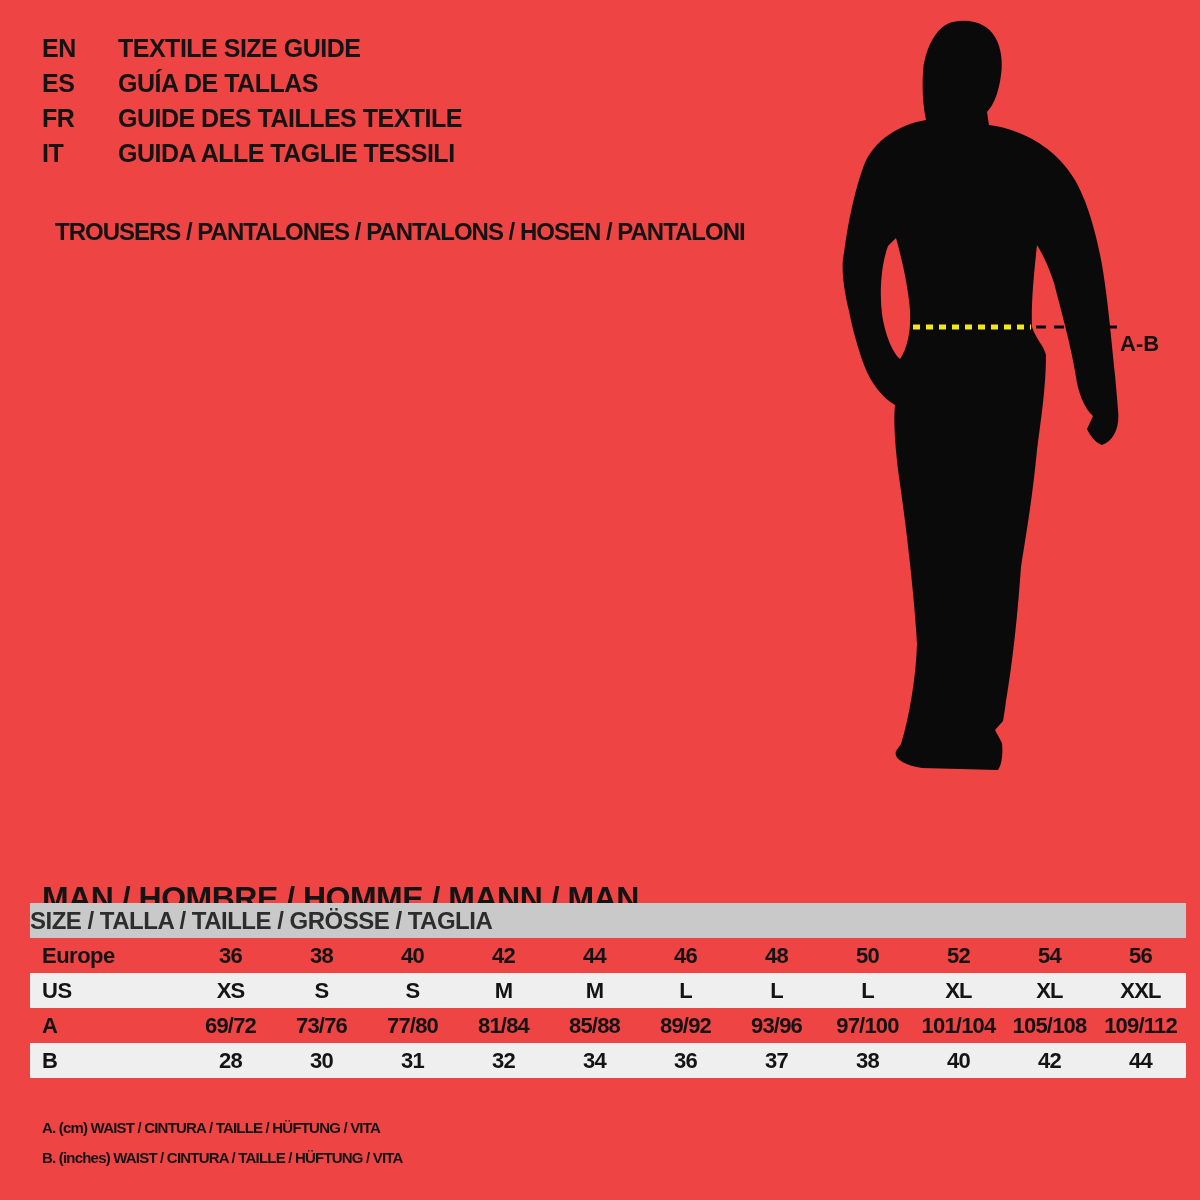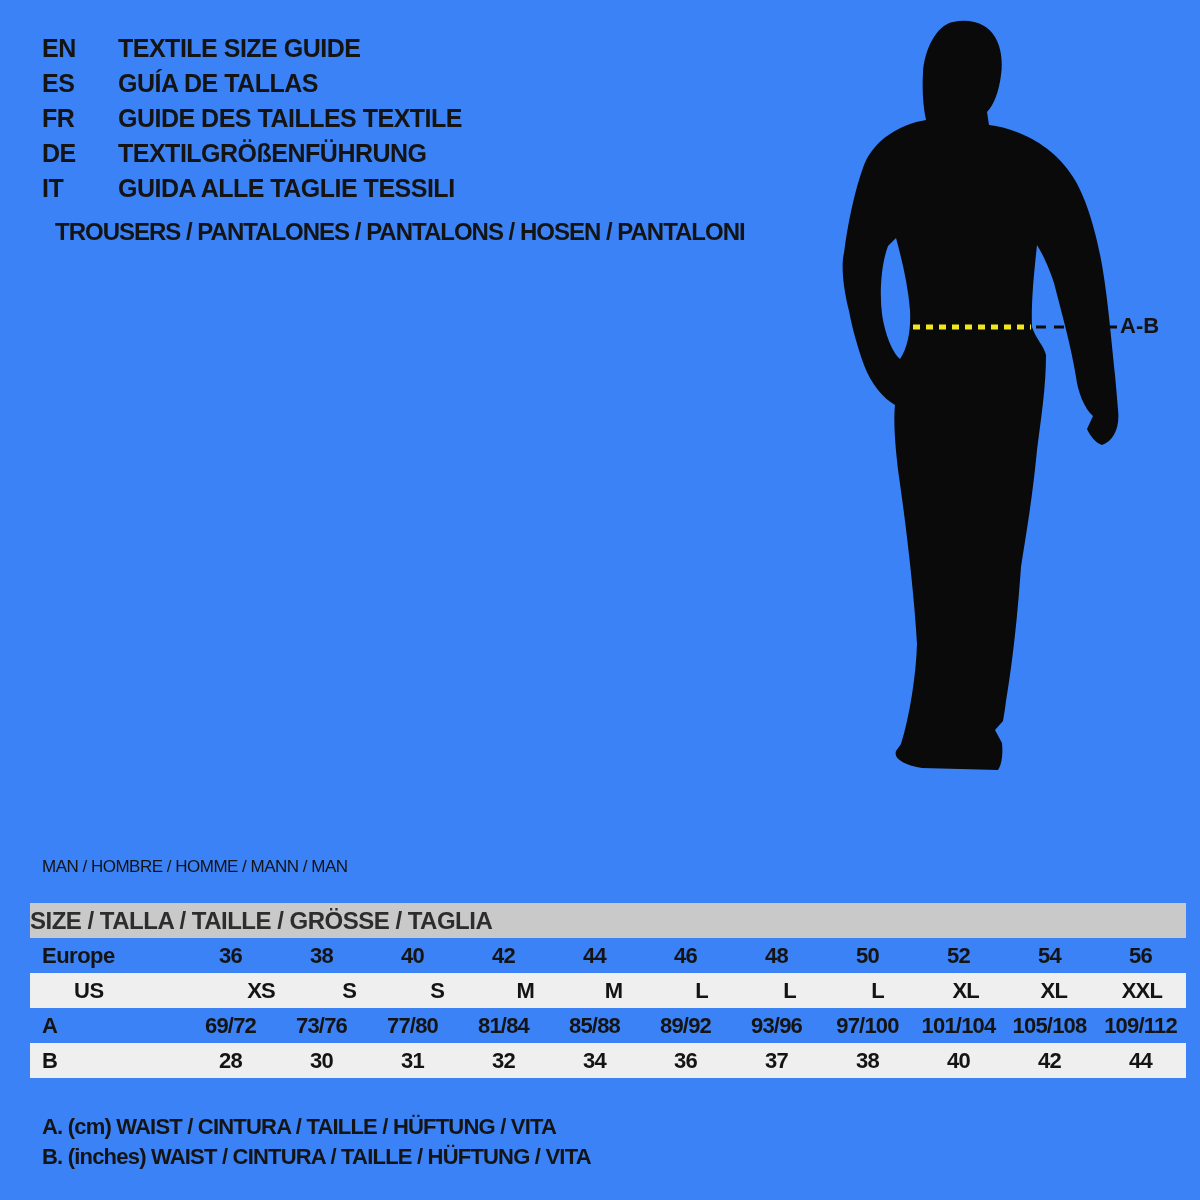--- a/index.html
+++ b/index.html
@@ -1,64 +1,60 @@
 <!DOCTYPE html>
 <html><head>
 <meta charset="utf-8">
 <style>
   html,body{margin:0;padding:0;background:#fff;}
   .canvas{
-    position:relative;width:1200px;height:1200px;background:#3b82f6;
+    position:relative;width:1200px;height:1200px;background:#ef4444;
     font-family:"Liberation Sans", sans-serif;color:#141414;overflow:hidden;
   }
   
   .lang-block{position:absolute;left:42px;top:31px;}
   .lang-row{display:flex;height:35px;align-items:center;font-size:25px;font-weight:bold;letter-spacing:-0.5px;}
   .lang-code{width:76px;}
   
   .product-line{position:absolute;left:55px;top:218px;font-size:24px;font-weight:bold;letter-spacing:-1px;white-space:nowrap;}
   
   .figure-wrap{position:absolute;left:830px;top:15px;width:340px;height:775px;}
-  .ab-label{position:absolute;left:1120px;top:313px;font-size:22px;font-weight:bold;letter-spacing:0;}
+  .ab-label{position:absolute;left:1120px;top:331px;font-size:22px;font-weight:bold;letter-spacing:0;}
   
-  .man-heading{position:absolute;left:42px;top:857px;font-size:17px;font-weight:normal;letter-spacing:-0.5px;}
+  .man-heading{position:absolute;left:42px;top:880px;font-size:32px;font-weight:bold;letter-spacing:-0.5px;}
   
   .size-table{position:absolute;left:30px;top:903px;width:1156px;}
   .table-header{height:35px;line-height:35px;font-size:24px;font-weight:bold;
     letter-spacing:-0.5px;color:#2d2d2d;background:#c9c9c9;}
   .trow{display:grid;grid-template-columns:155px repeat(11,1fr);height:35px;align-items:center;
     font-size:22px;font-weight:bold;letter-spacing:-0.8px;}
   .trow.stripe{background:#efefef;}
   .cell{text-align:center;white-space:nowrap;}
   .cell.rowlabel{text-align:left;padding-left:12px;font-weight:bold;letter-spacing:-0.5px;}
   
   .notes{position:absolute;left:42px;top:1112px;}
-  .note-line{height:30px;display:flex;align-items:center;font-size:22px;font-weight:bold;letter-spacing:-0.8px;white-space:nowrap;}
+  .note-line{height:30px;display:flex;align-items:center;font-size:15px;font-weight:bold;letter-spacing:-0.8px;white-space:nowrap;}
 </style>
 </head>
 <body>
 
 <div class="canvas">
 
   <div class="lang-block">
     <div class="lang-row">
       <span class="lang-code">EN</span>
       <span class="lang-title">TEXTILE SIZE GUIDE</span>
     </div>
     <div class="lang-row">
       <span class="lang-code">ES</span>
       <span class="lang-title">GUÍA DE TALLAS</span>
     </div>
     <div class="lang-row">
       <span class="lang-code">FR</span>
       <span class="lang-title">GUIDE DES TAILLES TEXTILE</span>
-    </div>
-    <div class="lang-row">
-      <span class="lang-code">DE</span>
-      <span class="lang-title">TEXTILGRÖßENFÜHRUNG</span>
     </div>
     <div class="lang-row">
       <span class="lang-code">IT</span>
       <span class="lang-title">GUIDA ALLE TAGLIE TESSILI</span>
     </div>
   </div>
 
   <div class="product-line">TROUSERS / PANTALONES / PANTALONS / HOSEN / PANTALONI</div>
 
   <div class="figure-wrap">
@@ -126,21 +122,21 @@
       <div class="cell">42</div>
       <div class="cell">44</div>
       <div class="cell">46</div>
       <div class="cell">48</div>
       <div class="cell">50</div>
       <div class="cell">52</div>
       <div class="cell">54</div>
       <div class="cell">56</div>
     </div>
 
-    <div class="trow stripe" style="background: rgb(239, 239, 239); padding-left: 32px;">
+    <div class="trow stripe" style="background: rgb(239, 239, 239);">
       <div class="cell rowlabel">US</div>
       <div class="cell">XS</div>
       <div class="cell">S</div>
       <div class="cell">S</div>
       <div class="cell">M</div>
       <div class="cell">M</div>
       <div class="cell">L</div>
       <div class="cell">L</div>
       <div class="cell">L</div>
       <div class="cell">XL</div>

